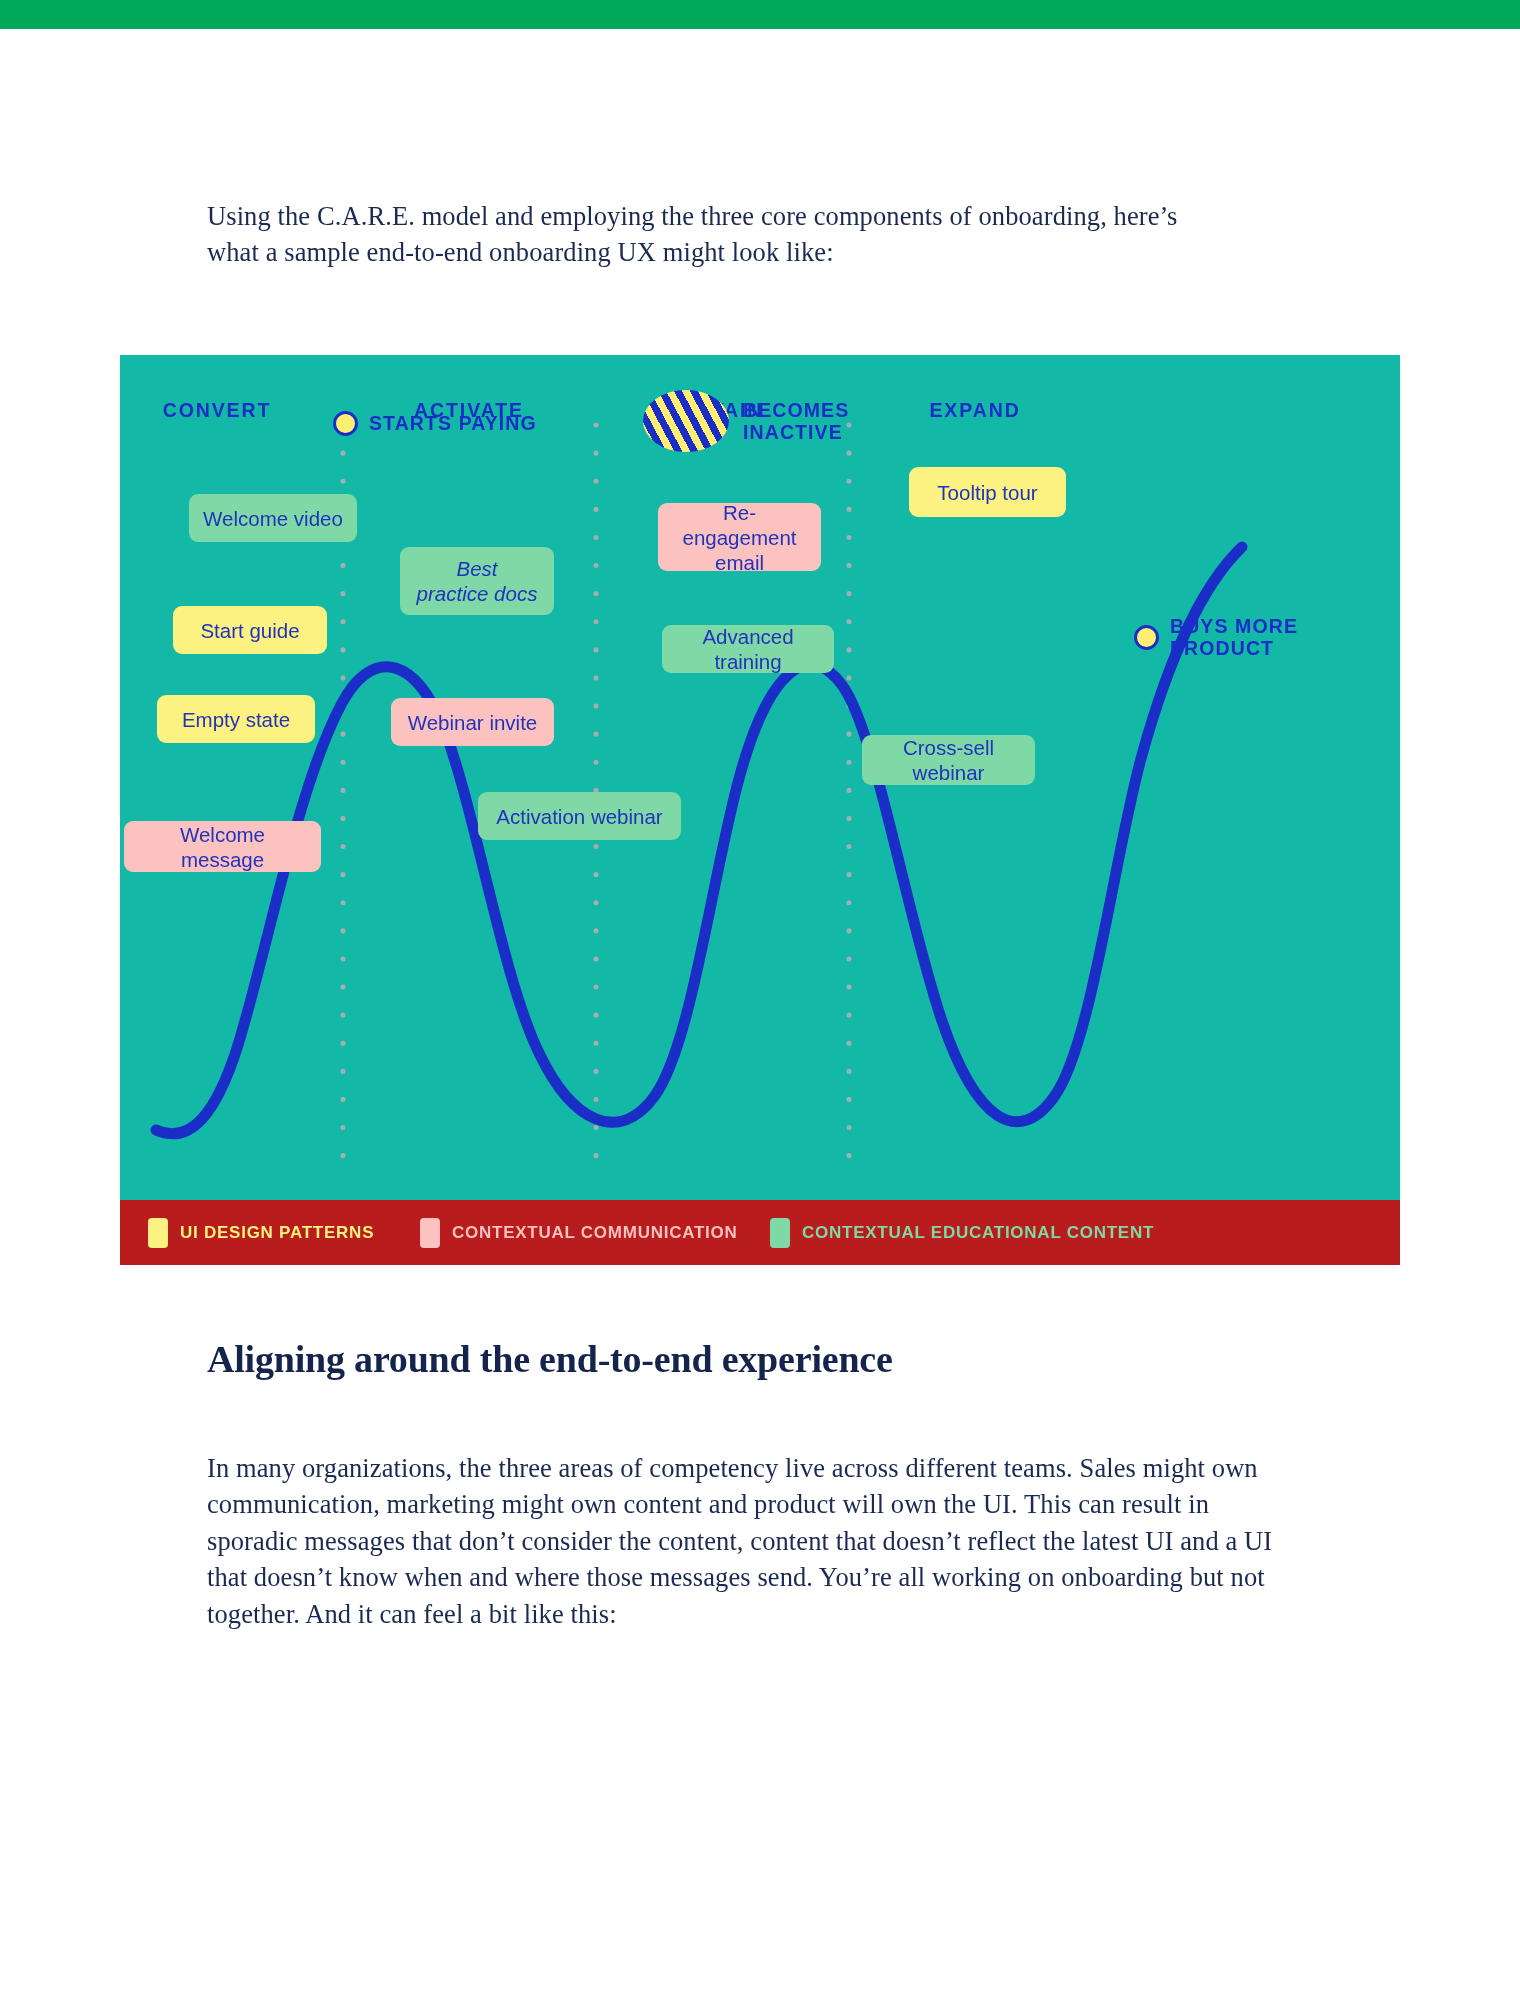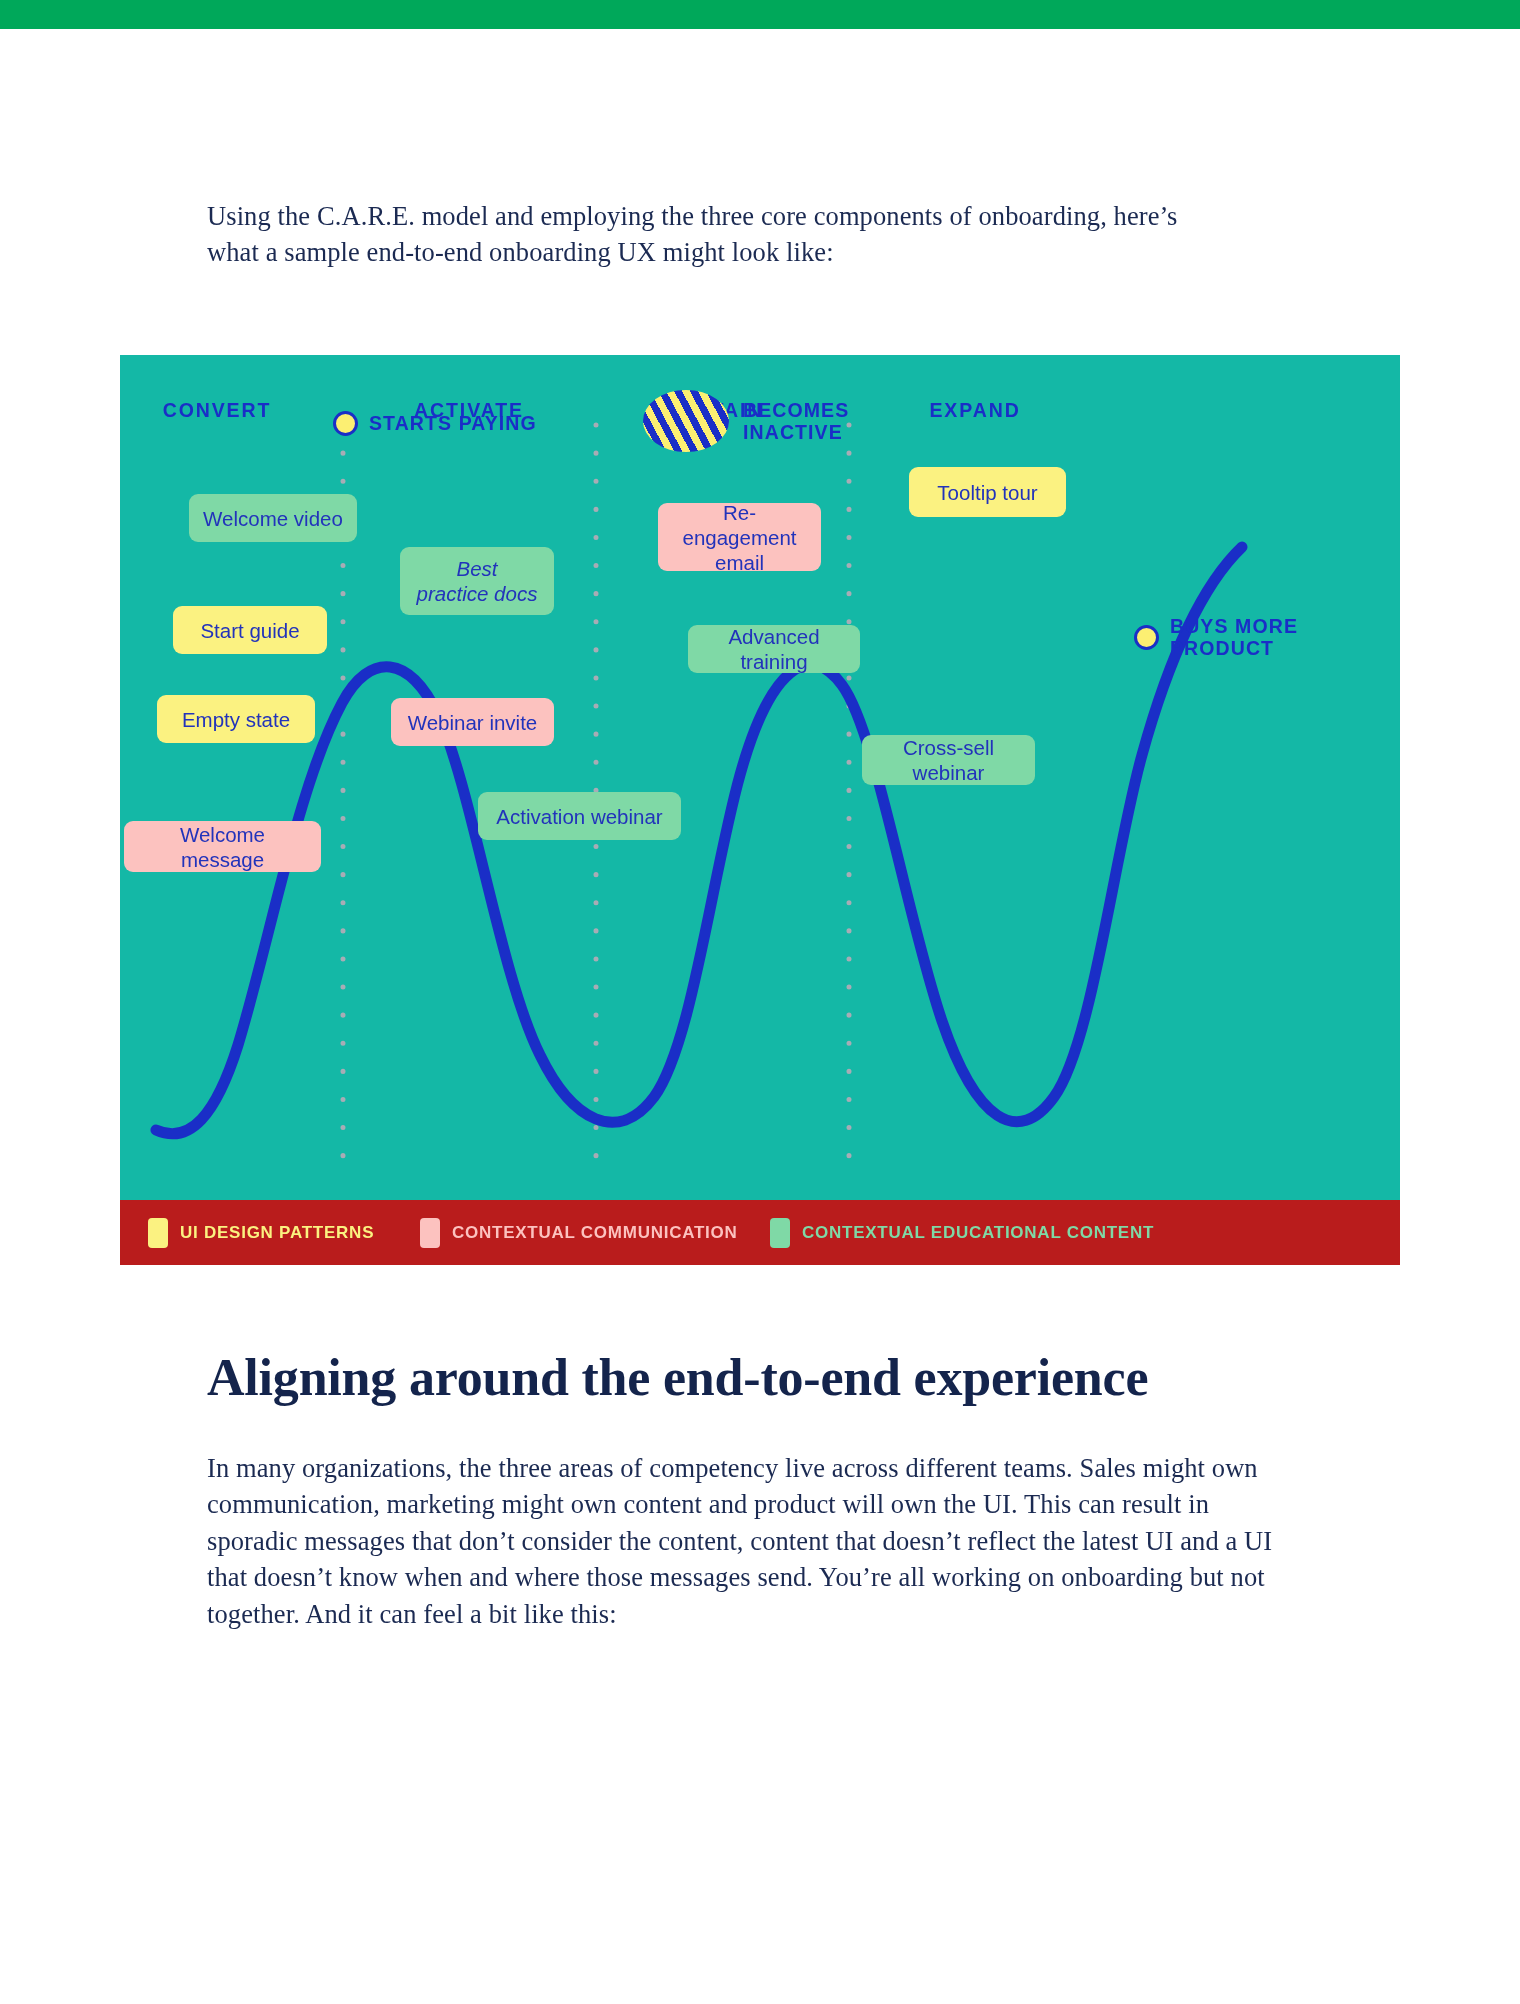--- a/index.html
+++ b/index.html
@@ -46,21 +46,21 @@
     top: 142px;
     width: 1010px;
   }
   .section-heading {
     position: absolute;
     left: 207px;
     top: 1276px;
     width: 1120px;
     font-family: "Liberation Serif", "DejaVu Serif", serif;
     color: #14244c;
-    font-size: 52px;
+    font-size: 38px;
     font-weight: bold;
     letter-spacing: -0.2px;
   }
   .body-copy {
     position: absolute;
     left: 207px;
     top: 1394px;
     width: 1080px;
   }
 
@@ -254,21 +254,21 @@
       <div class="chip ui" style="left:37px;  top:340px; width:158px; height:48px;">Empty state</div>
       <div class="chip comms" style="left:4px;   top:466px; width:197px; height:51px;">Welcome message</div>
 
       <div class="chip content" style="left:280px; top:192px; width:154px; height:68px;font-style:italic;">Best
 practice docs</div>
       <div class="chip comms" style="left:271px; top:343px; width:163px; height:48px;">Webinar invite</div>
       <div class="chip content" style="left:358px; top:437px; width:203px; height:48px;">Activation webinar</div>
 
       <div class="chip comms" style="left:538px; top:148px; width:163px; height:68px;">Re-engagement
 email</div>
-      <div class="chip content" style="left:542px; top:270px; width:172px; height:48px;margin-left:26px;">Advanced training</div>
+      <div class="chip content" style="left:542px; top:270px; width:172px; height:48px;">Advanced training</div>
 
       <div class="chip ui" style="left:789px; top:112px; width:157px; height:50px;">Tooltip tour</div>
       <div class="chip content" style="left:742px; top:380px; width:173px; height:50px;">Cross-sell webinar</div>
 
     </div>
 
     <div class="legend">
 
       <div class="legend-item" style="left:28px;">
         <span class="legend-swatch" style="background:#fbf281;"></span>

